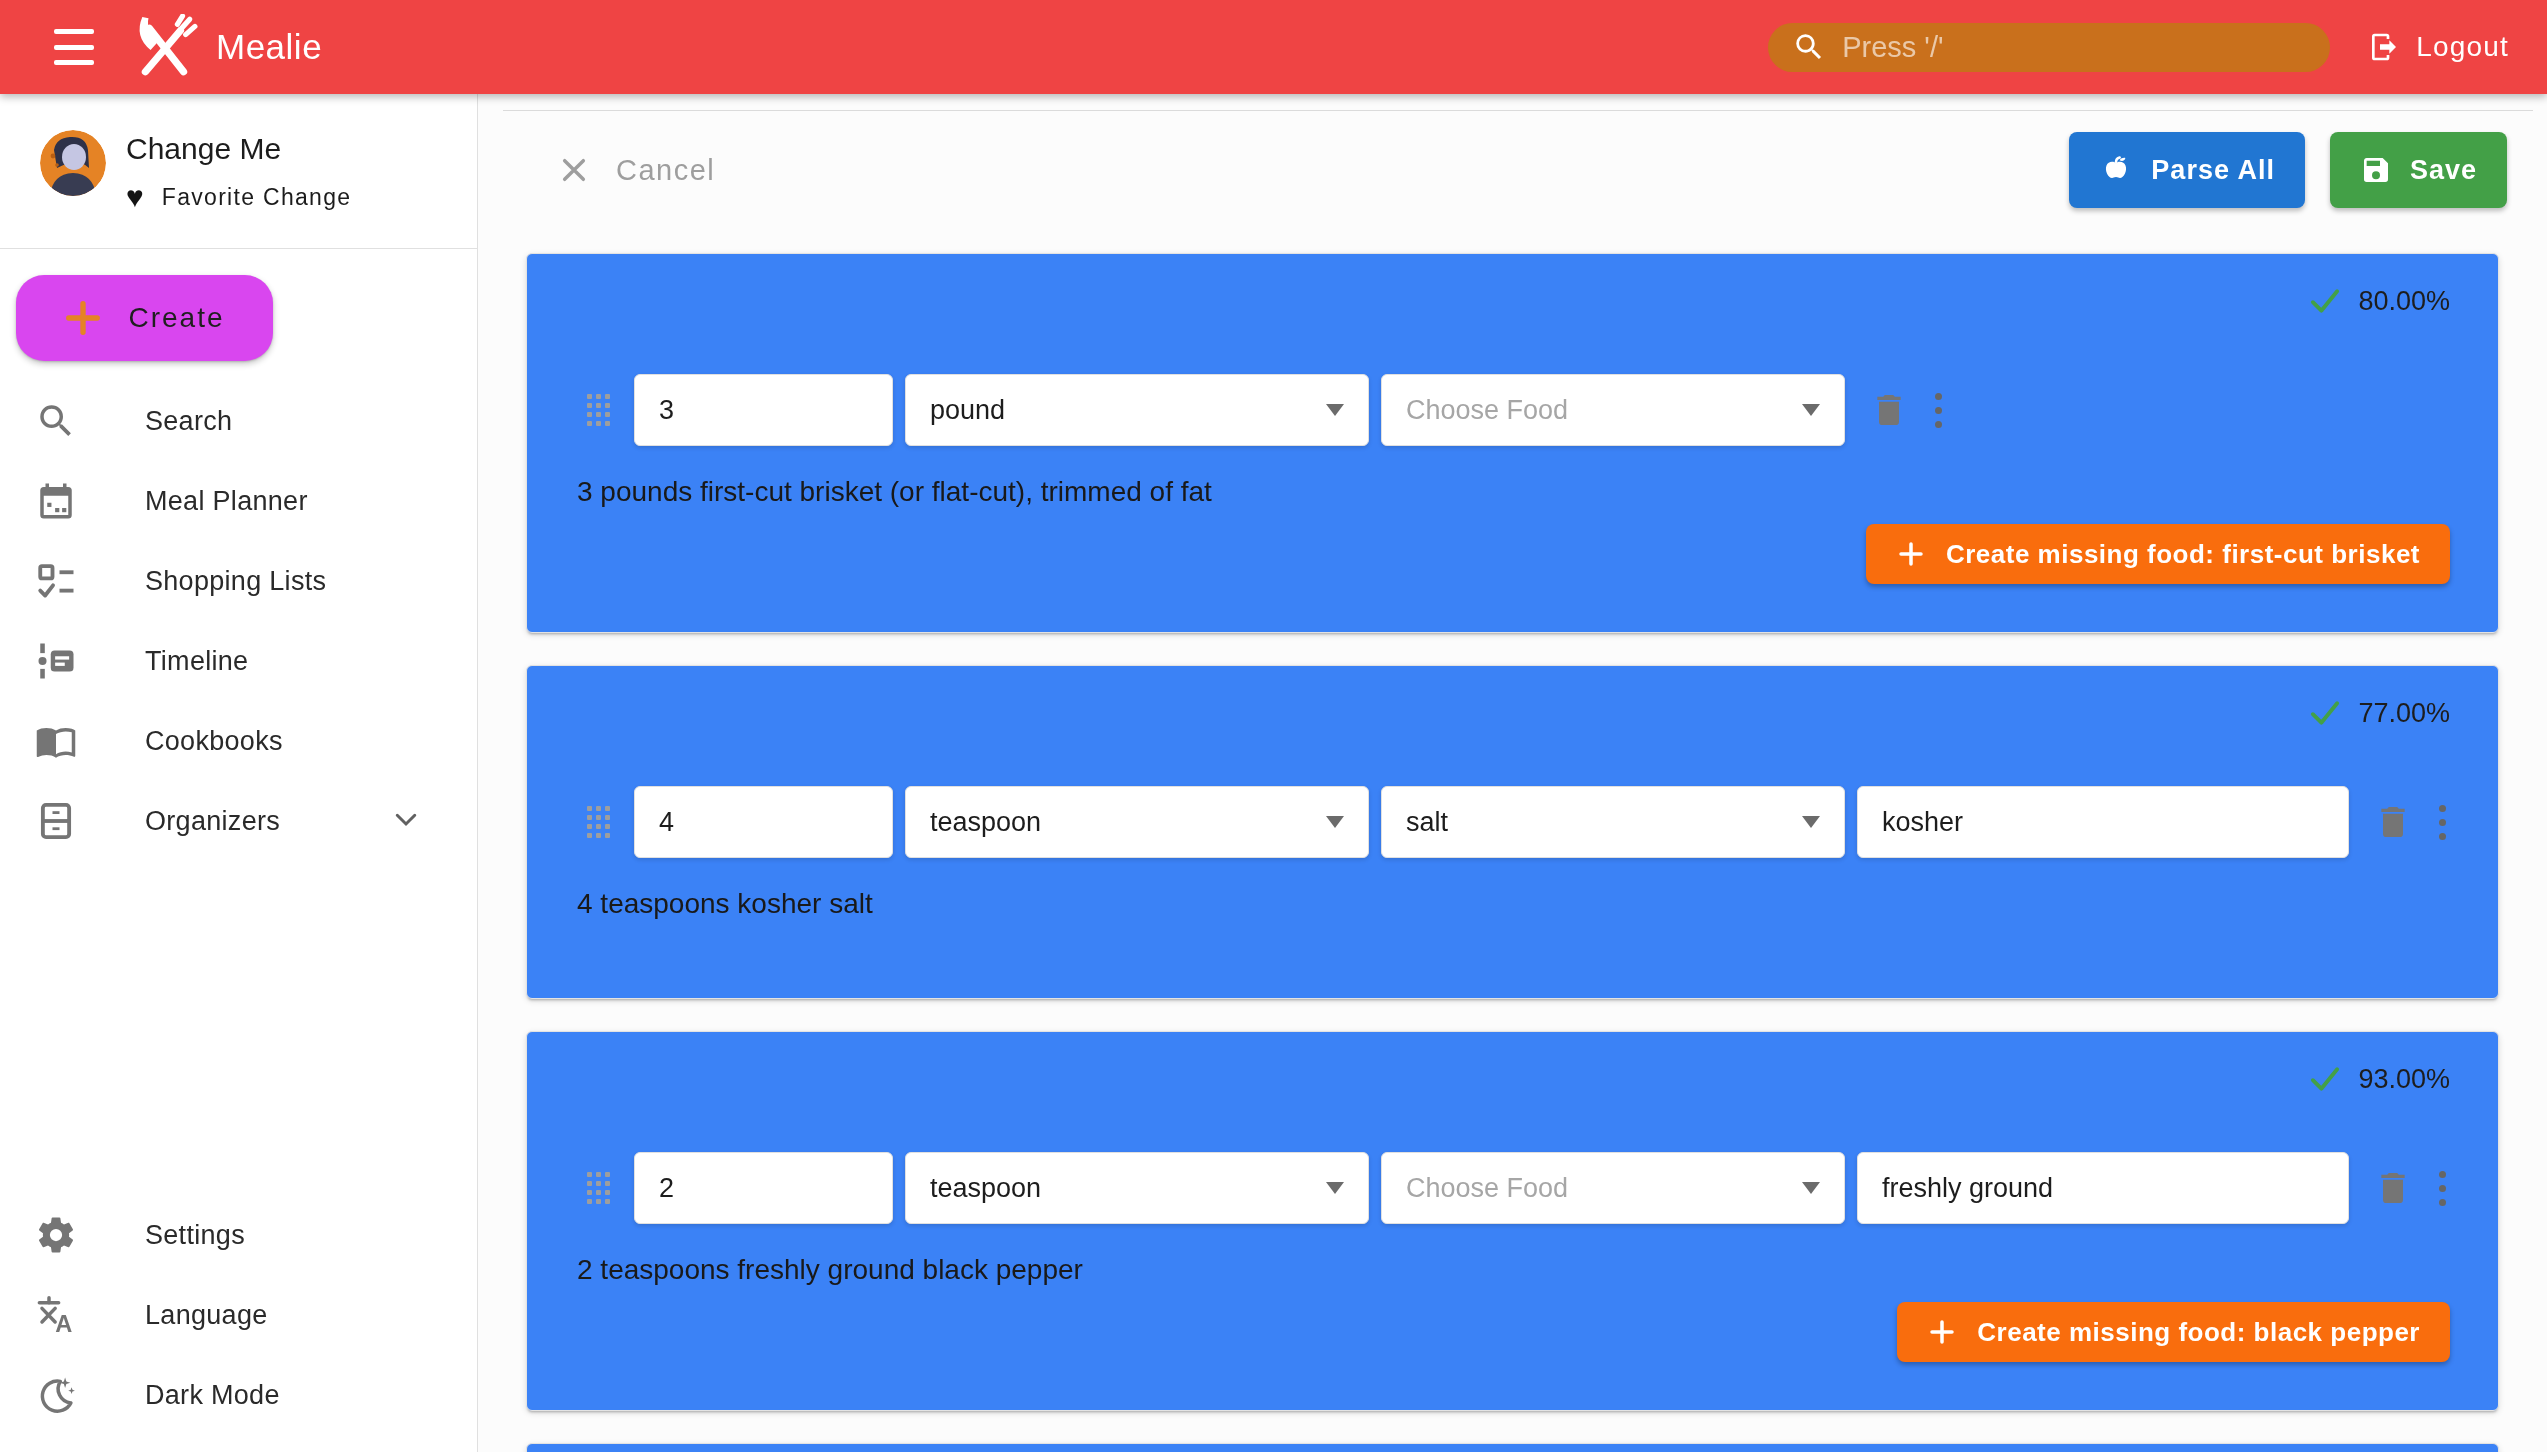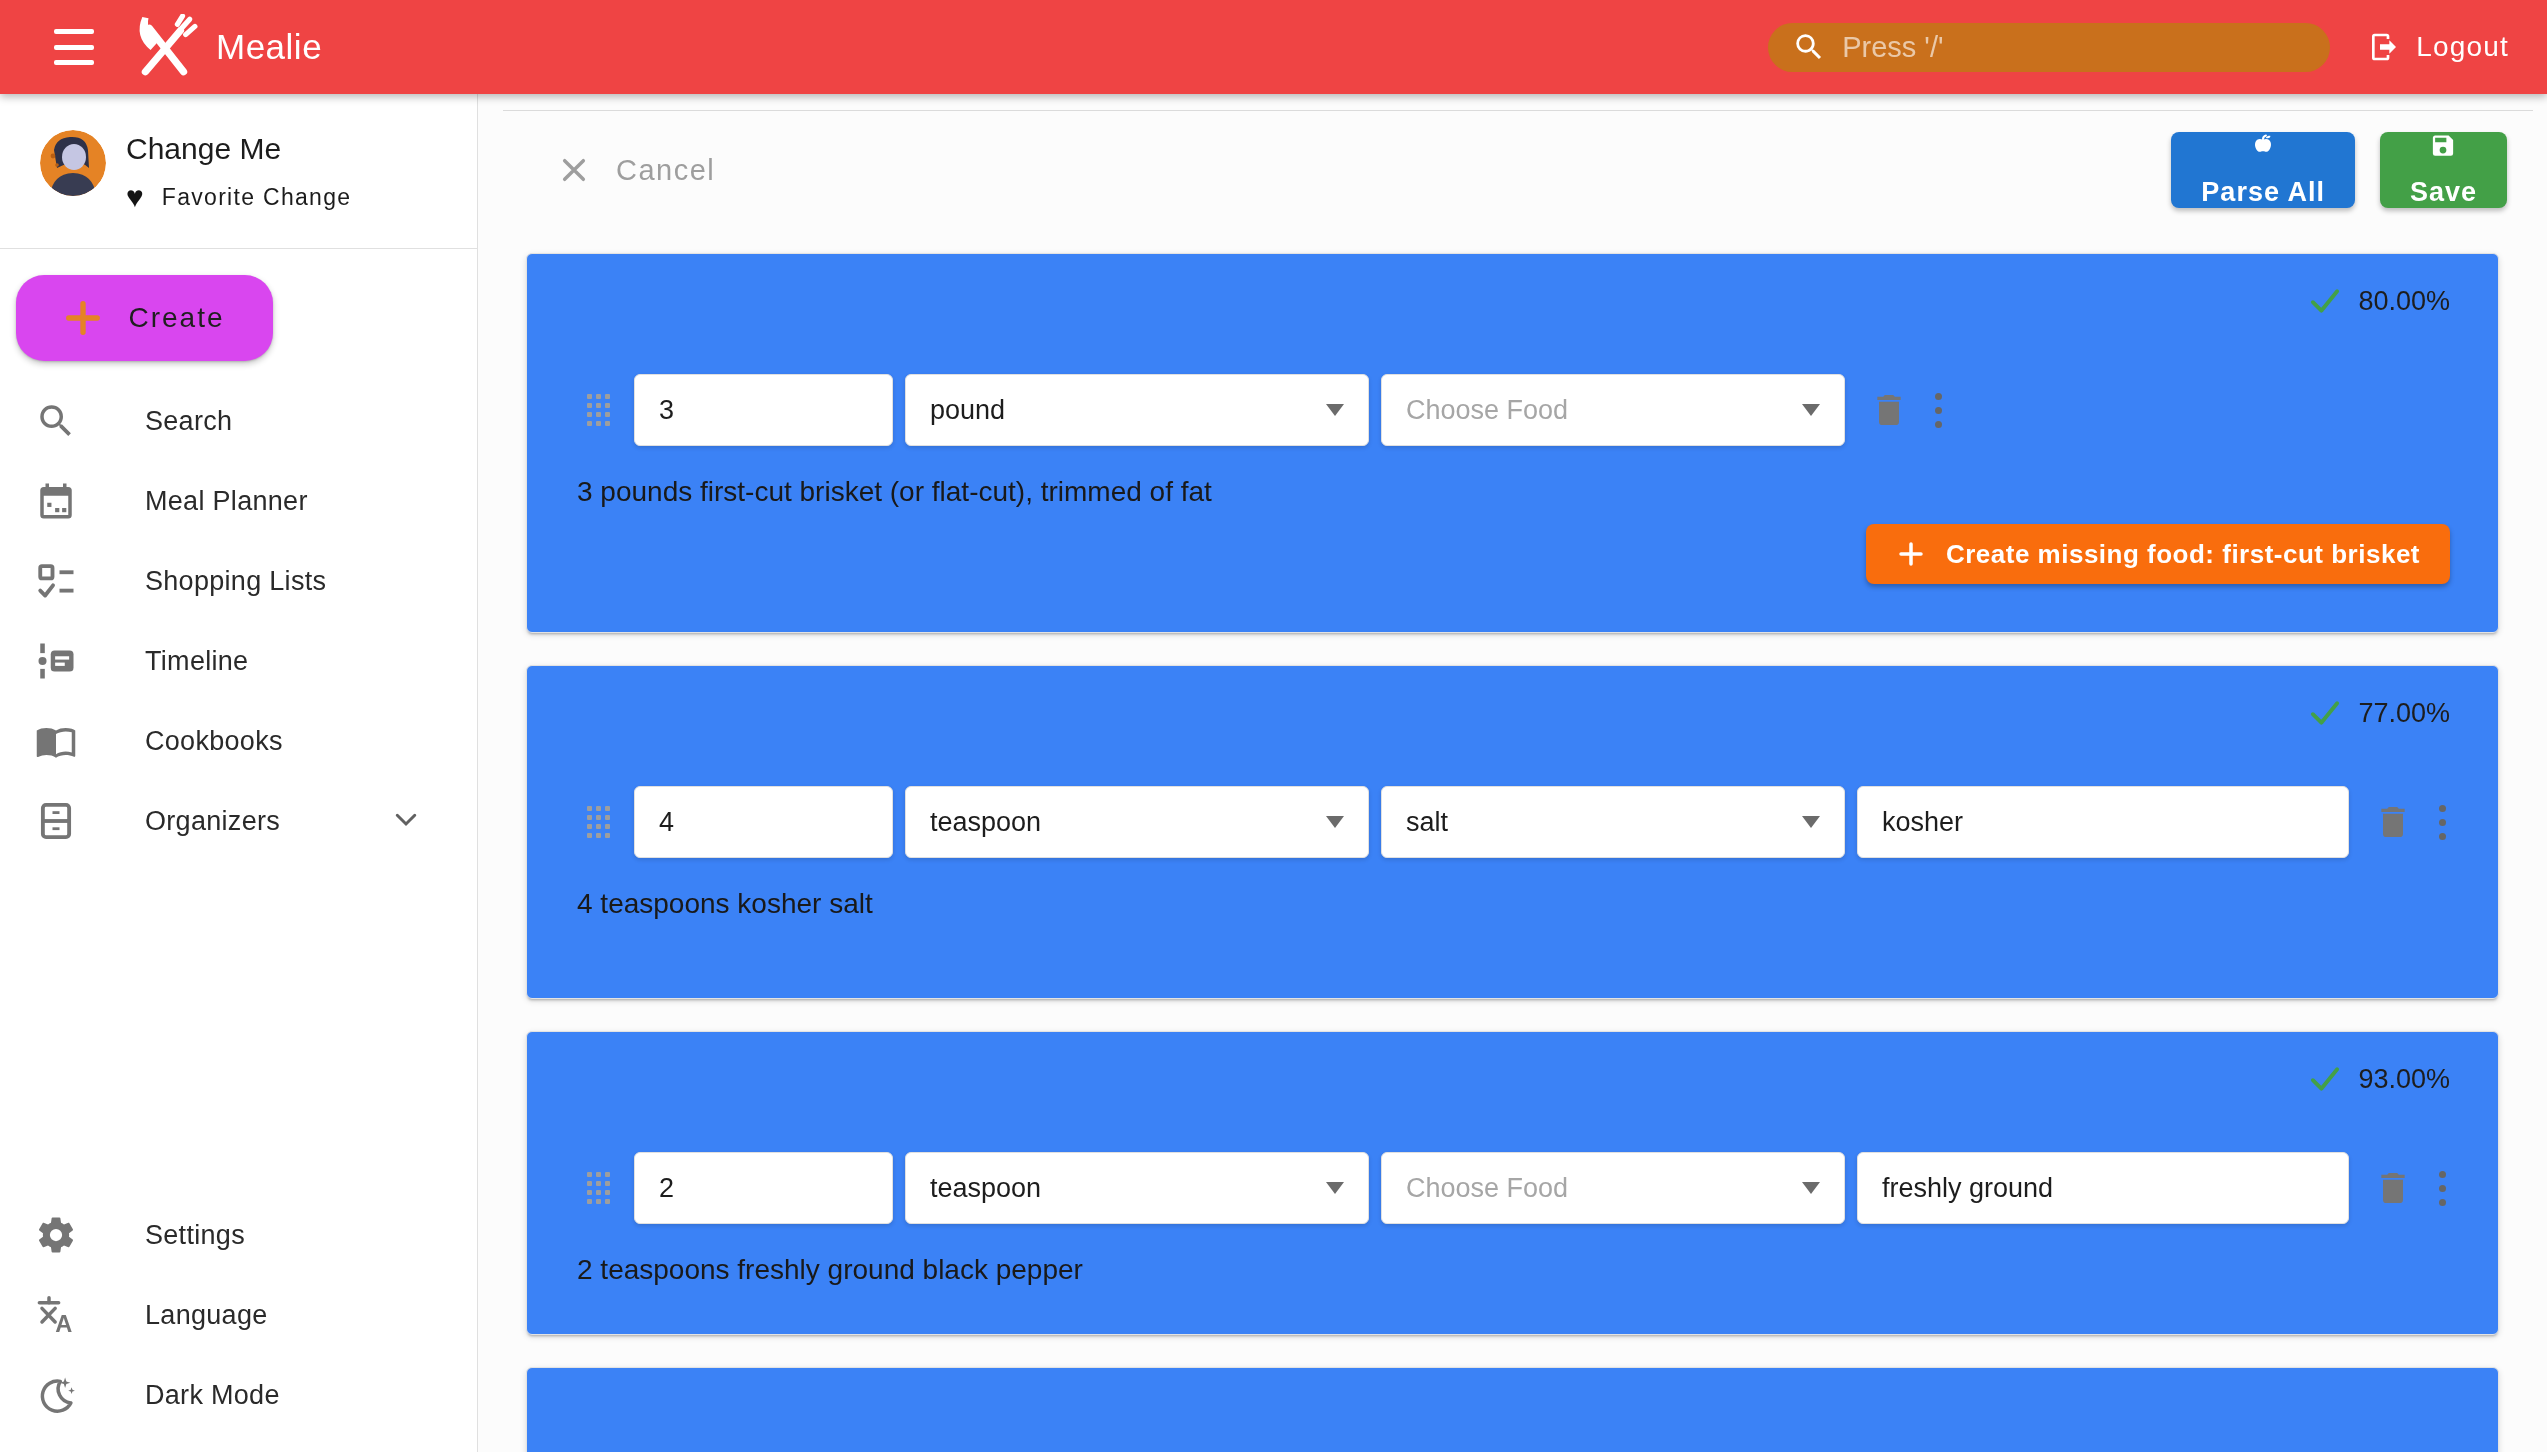--- a/index.html
+++ b/index.html
@@ -58,21 +58,21 @@
   .main { flex:1; background:#FCFCFC; padding-top:16px; overflow:hidden; }
   .toolbar { margin:0 14px 0 25px; border-top:1px solid #DBDBDB; height:119px;
              display:flex; align-items:center; }
   .cancel-btn { margin-left:55px; display:flex; align-items:center; gap:26px; background:none;
                 border:none; cursor:pointer; color:#9E9E9E; font-size:29px; font-weight:500;
                 letter-spacing:1.5px; font-family:"Liberation Sans", sans-serif; }
   .toolbar-spacer { flex:1; }
   .btn { border:none; cursor:pointer; height:76px; border-radius:8px; display:flex;
          align-items:center; gap:18px; padding:0 30px; color:#fff; font-size:27px;
          font-weight:700; letter-spacing:1px; font-family:"Liberation Sans", sans-serif;
-         box-shadow:0 3px 5px rgba(0,0,0,0.25);flex-direction:column; }
+         box-shadow:0 3px 5px rgba(0,0,0,0.25); }
   .btn-parse { background:#2176D2; margin-right:25px; }
   .btn-save  { background:#43A047; margin-right:26px; }
 
   .cards { padding:24px 48px 0 48px; }
   .card { background:#3b82f6; border:1px solid #E3E3E3; border-radius:6px;
           box-shadow:0 3px 3px -2px rgba(0,0,0,0.28), 0 2px 6px rgba(0,0,0,0.12);
           margin-bottom:32px; padding:30px 48px 48px 48px; }
   .card.no-missing { padding-bottom:78px; }
   .card.sliver { height:398px; padding:0; }
   .conf-row { display:flex; justify-content:flex-end; align-items:center; gap:16px; }
@@ -473,20 +473,28 @@
               <path fill="#757575" d="M19,4H15.5L14.5,3H9.5L8.5,4H5V6H19M6,19A2,2 0 0,0 8,21H16A2,2 0 0,0 18,19V7H6V19Z"></path>
             </svg>
           </button>
           <button class="icon-btn kebab-btn">
               <i></i>
               <i></i>
               <i></i>
             </button>
         </div>
         <div class="summary">2 teaspoons freshly ground black pepper</div>
+        <div class="missing-row">
+          <button class="missing-btn">
+            <svg width="30" height="30" viewBox="0 0 24 24">
+              <path fill="none" stroke="#fff" stroke-width="2.8" stroke-linecap="round" d="M12 4 V20 M4 12 H20"></path>
+            </svg>
+            <span>Create missing food: black pepper</span>
+          </button>
+        </div>
       </section>
 
       <section class="card sliver"></section>
 
     </div>
   </main>
 </div>
 
 
 </body></html>

